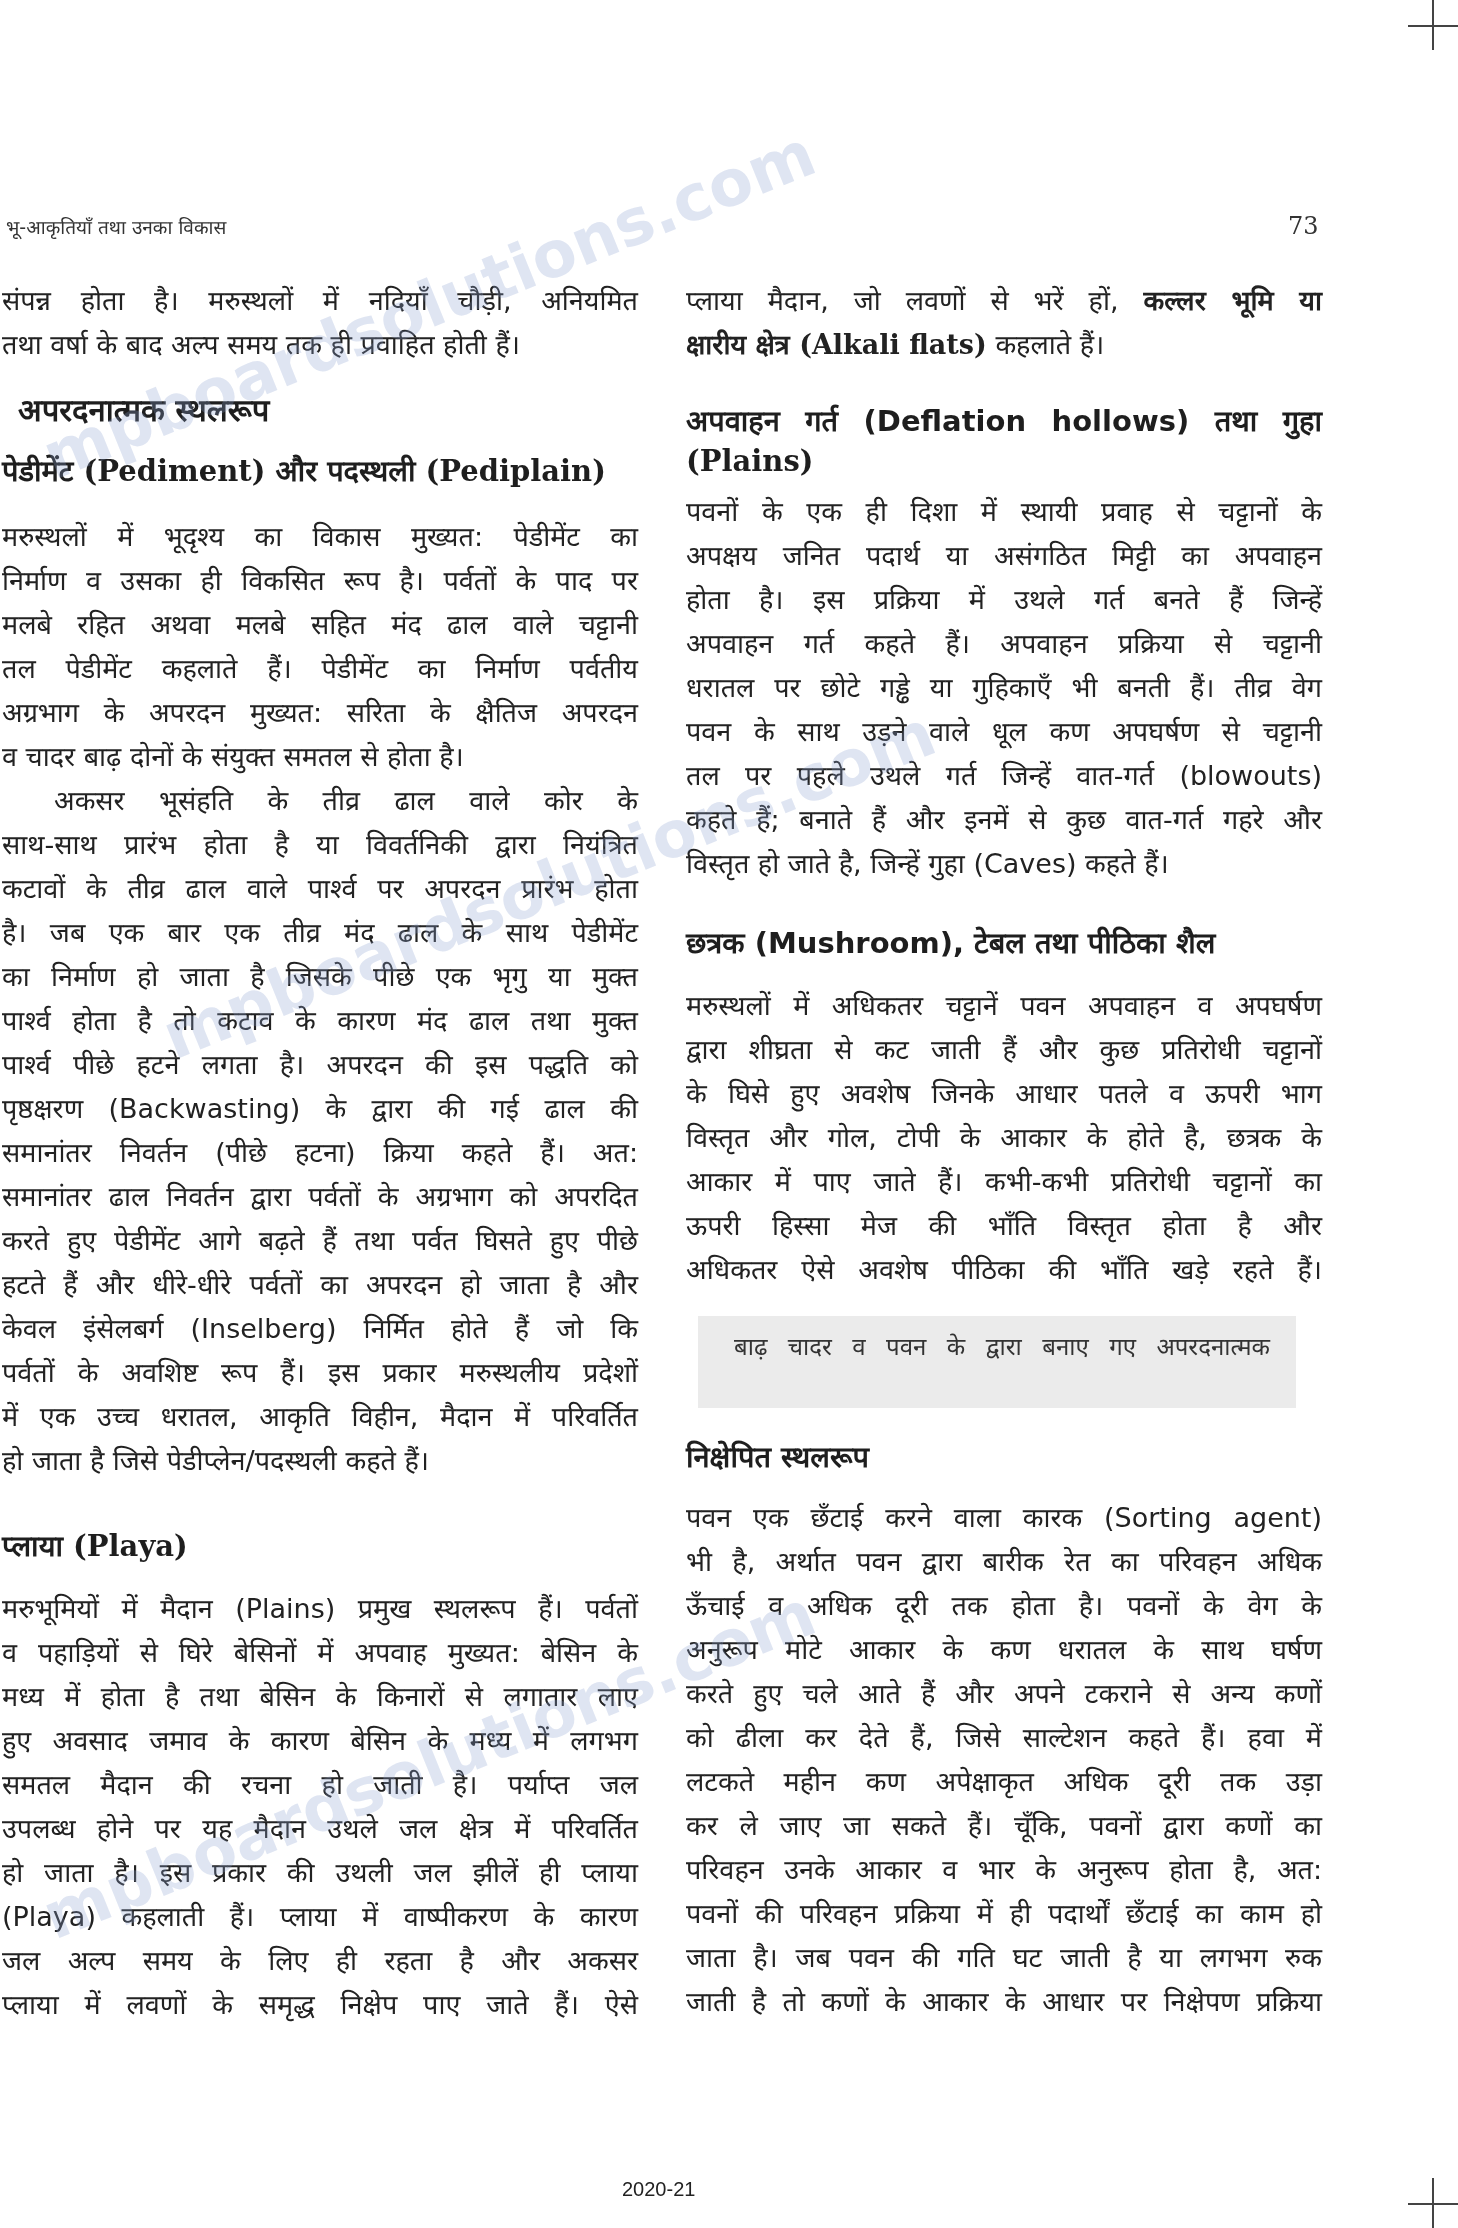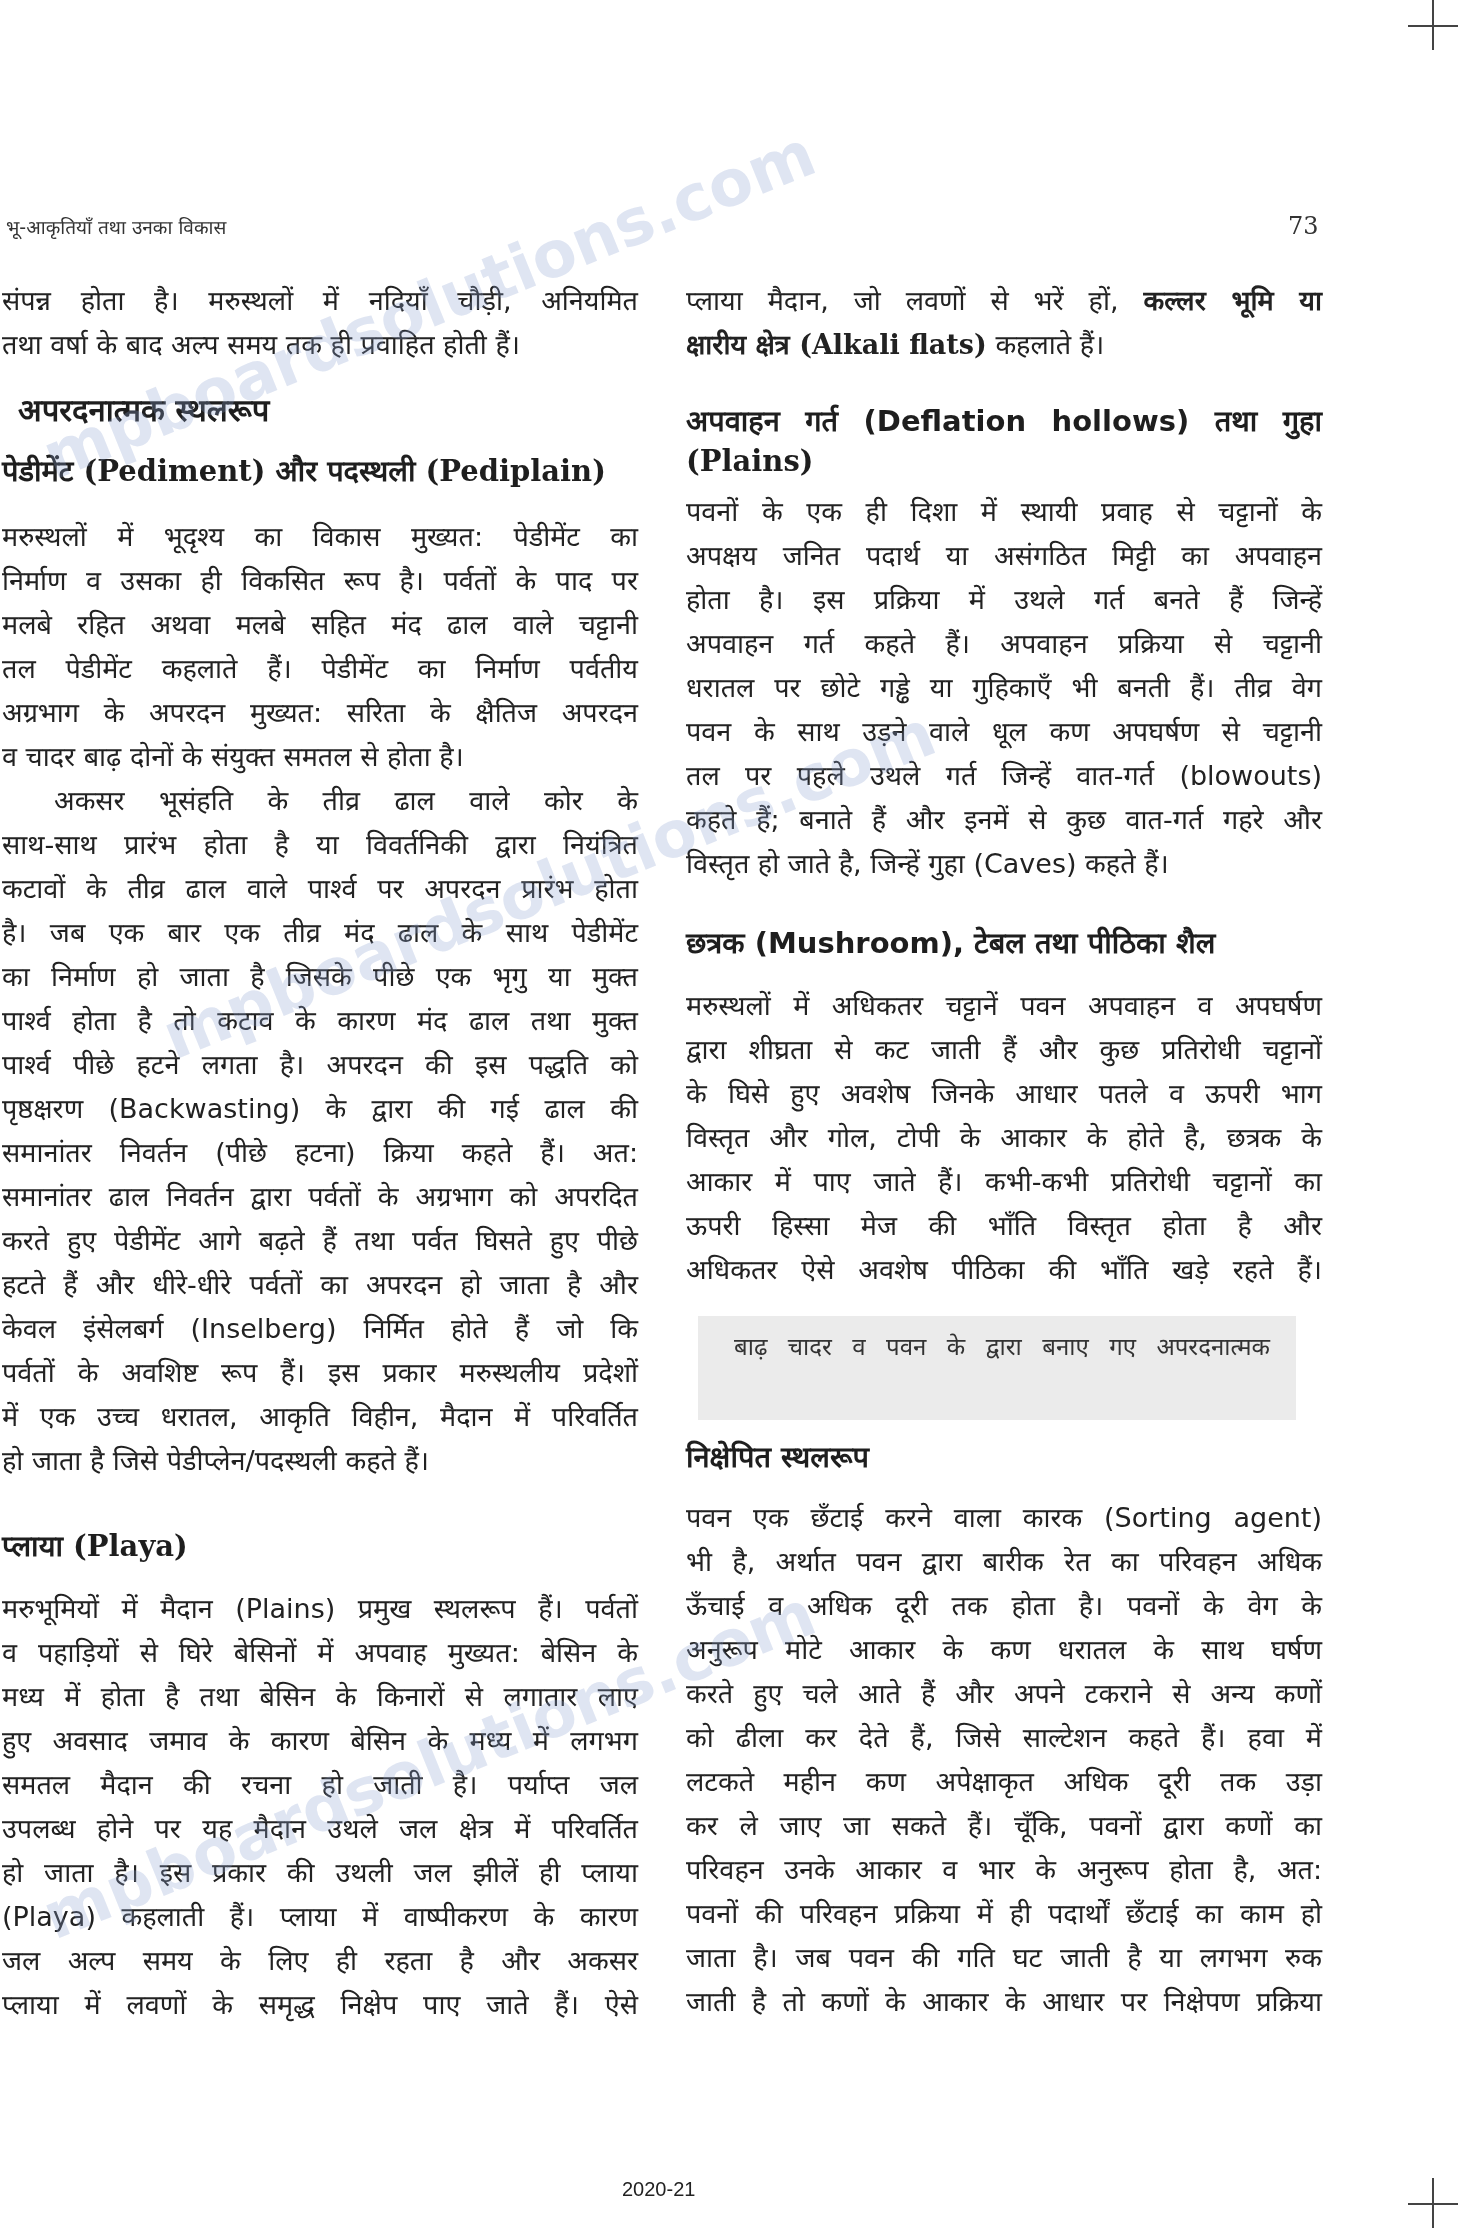--- a/index.html
+++ b/index.html
@@ -22,21 +22,21 @@
   .line.last { text-align-last:left; }
   .line.indent { padding-left:52px; width:584px; }
   .heading {
     position:absolute; left:0; font-weight:bold; font-size:29px; white-space:nowrap;
     font-family:"DejaVu Sans", sans-serif; color:#1e1e1e;
   }
   .heading.justify { width:636px; text-align:justify; text-align-last:justify; }
   .en { font-family:"DejaVu Serif", serif; }
   b.en { font-weight:bold; }
   .qbox {
-    position:absolute; left:12px; top:1316px; width:598px; height:104px;
+    position:absolute; left:12px; top:1316px; width:598px; height:92px;
     background:#ebebeb;
   }
   .qbox .qline {
     position:absolute; left:36px; width:536px; height:42px; line-height:42px; font-size:24px;
     font-family:"DejaVu Sans", sans-serif; white-space:nowrap; color:#333;
   }
   .qbox .qline.j { text-align:justify; text-align-last:justify; }
   .footer { position:absolute; left:622px; top:2178px; font-size:20px; font-family:"Liberation Sans", sans-serif; color:#222; }
   .watermark {
     position:absolute; font-family:"DejaVu Sans", sans-serif; font-weight:bold;

